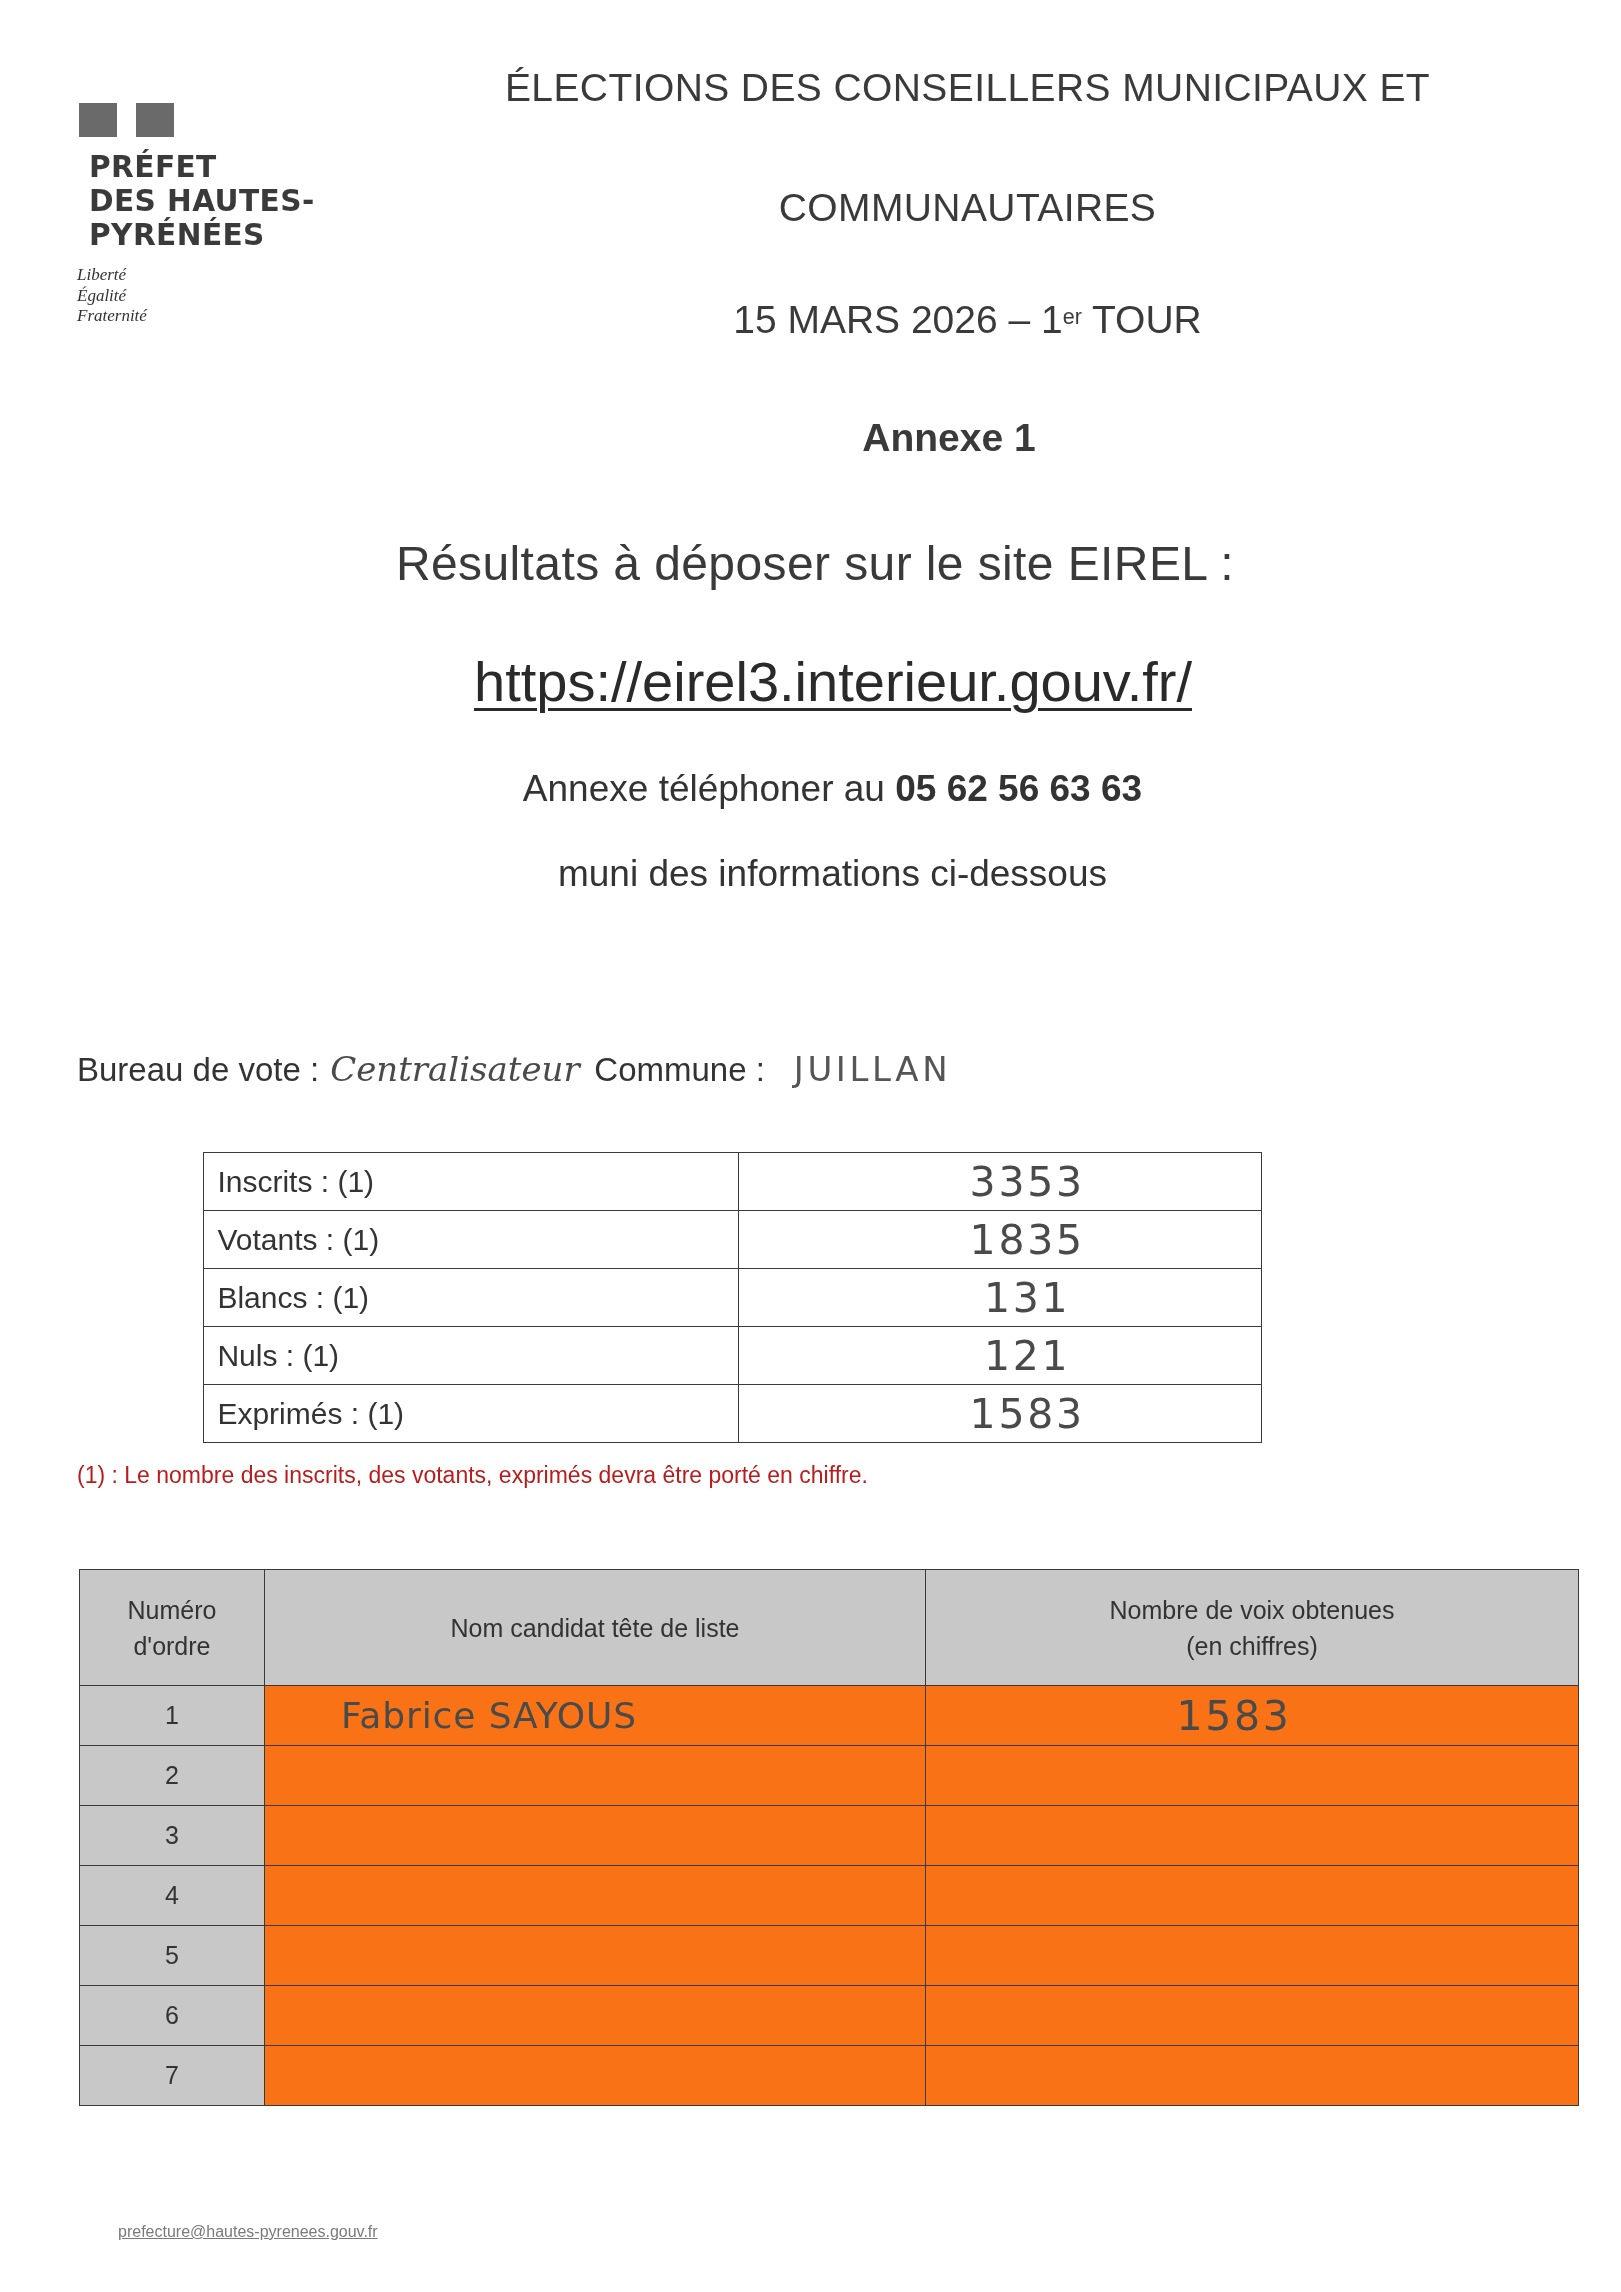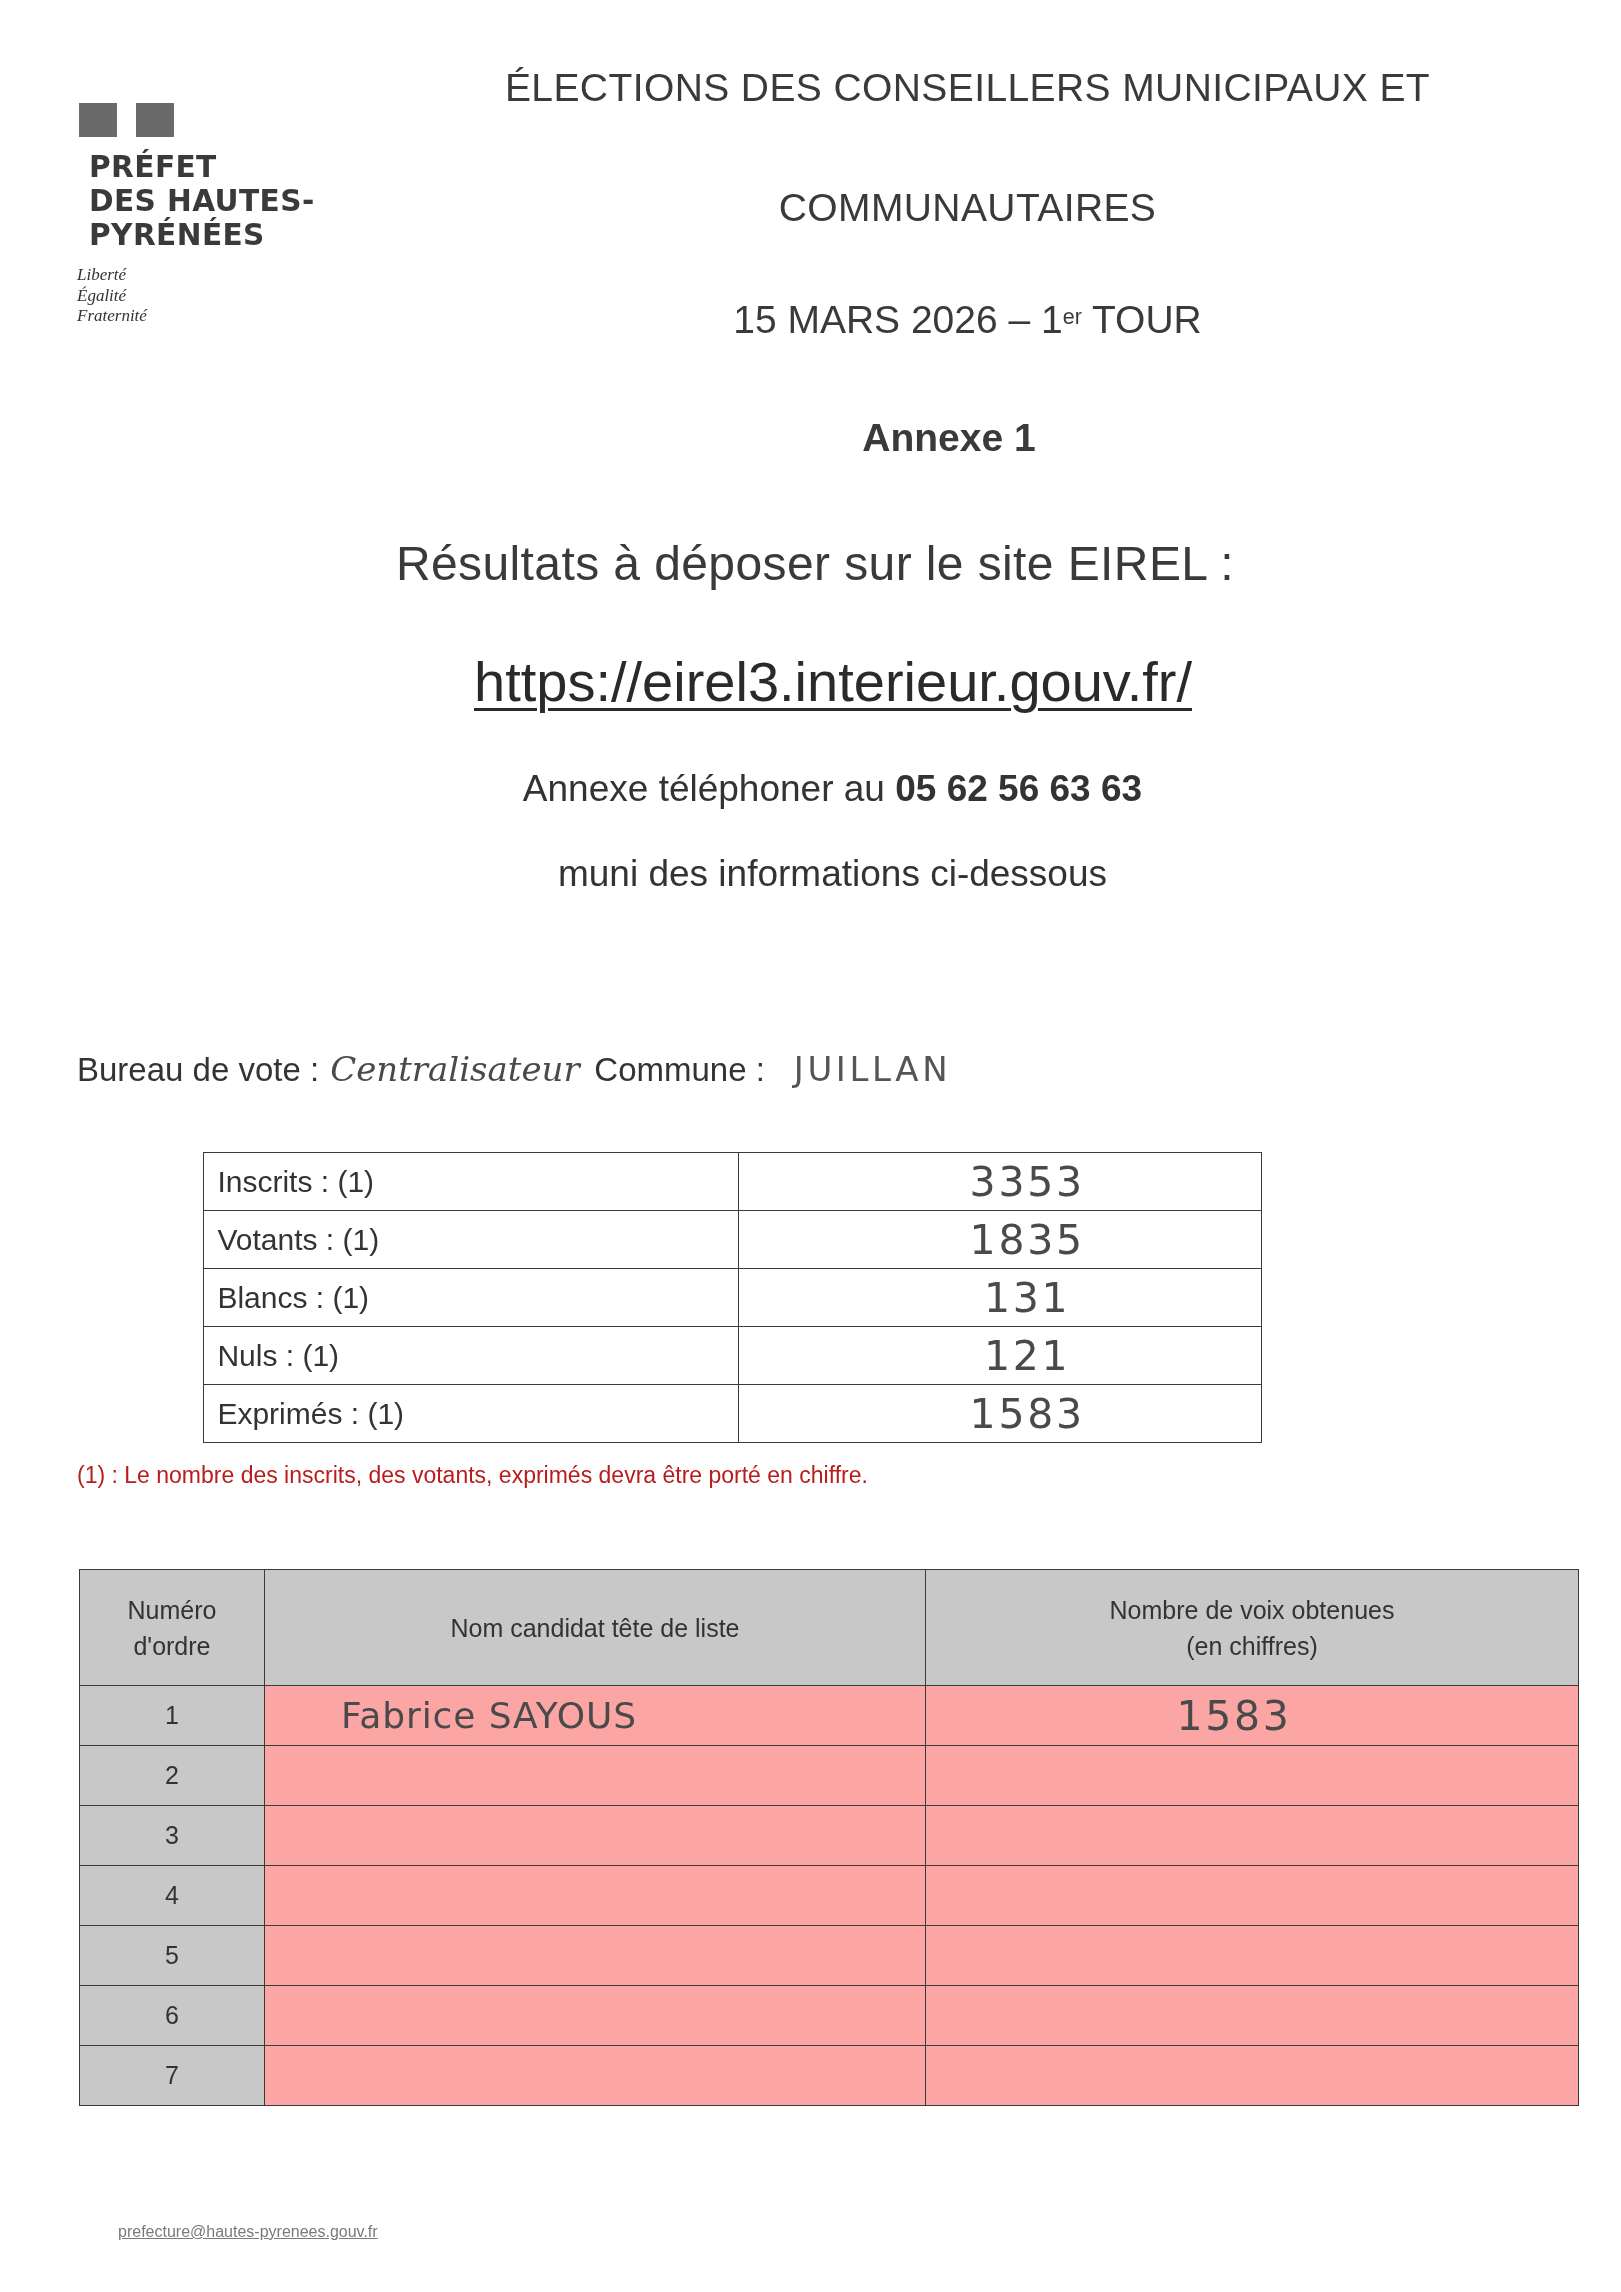--- a/index.html
+++ b/index.html
@@ -178,21 +178,21 @@
       font-weight: normal;
       font-size: 25px;
       color: #333;
       height: 115px;
       line-height: 36px;
     }
     .cand-table th.num { width: 184px; }
     .cand-table th.name { width: 660px; }
     .cand-table td {
       height: 59px;
-      background: #fca5a5;
+      background: #f97316;
     }
     .cand-table td.num {
       background: #c8c8c8;
       text-align: center;
       font-size: 25px;
       color: #333;
     }
     .cand-table td.cand-name {
       font-family: "DejaVu Sans", sans-serif;
       font-size: 36px;

